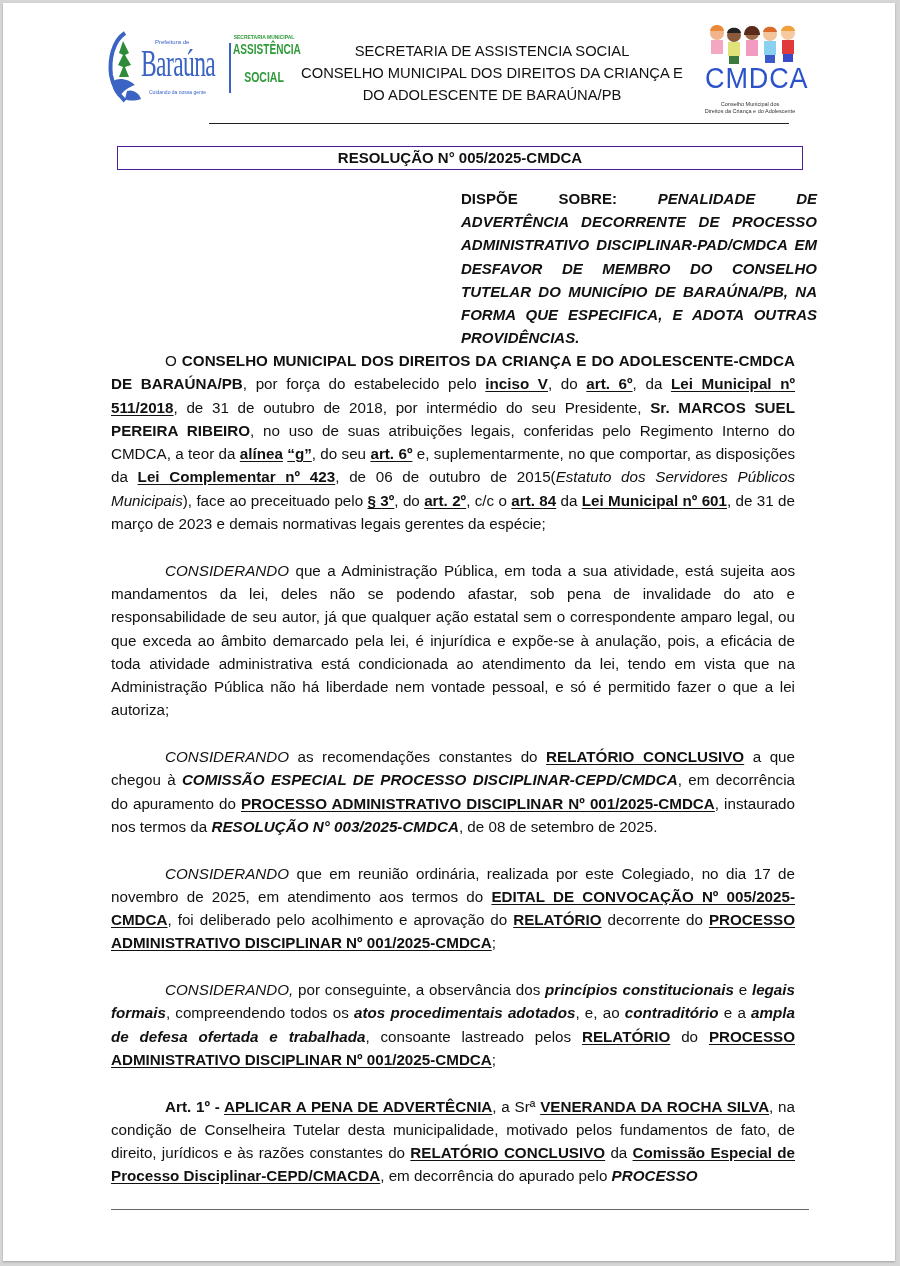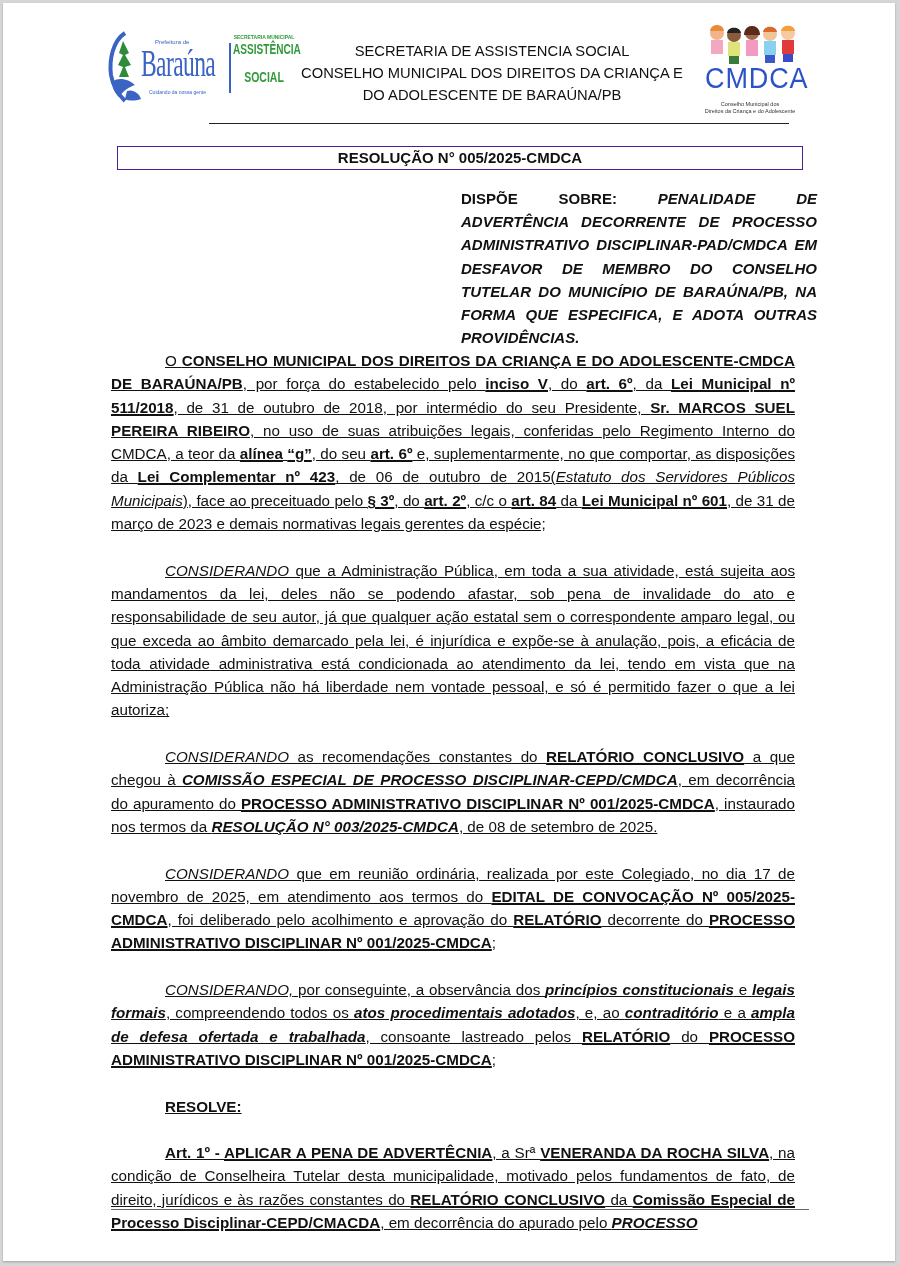--- a/index.html
+++ b/index.html
@@ -48,21 +48,21 @@
     }
     .ementa {
       position: absolute; left: 436px; top: 184px; width: 356px;
       font-size: 15px; line-height: 23.2px; color: #111; font-weight: bold; text-align: justify; margin-left: 22px;
     }
     .ementa i { font-style: italic; }
     .body {
       position: absolute; left: 108px; top: 346px; width: 684px;
       font-size: 15.2px; line-height: 23.3px; color: #111; text-align: justify;
     }
-    .body p { margin: 0 0 23.3px 0; text-indent: 54px; text-decoration: underline; }
+    .body p { margin: 0 0 23.3px 0; text-indent: 54px; }
     .body u { text-underline-offset: 2px; }
     .footer-rule { position: absolute; left: 108px; top: 1206px; width: 698px; height: 1px; background: #666; }
     .footer {
       position: absolute; left: 100px; top: 1211px; width: 712px;
       font-family: "Liberation Mono", monospace; font-size: 12.6px; line-height: 17.5px; color: #222; text-align: center;
     }
     .footer .light { color: #777; }
     .footer a { color: #2f5fc9; text-decoration: underline; }
   </style>
 </head>
@@ -136,20 +136,19 @@
     <p><span>O </span><b>CONSELHO MUNICIPAL DOS DIREITOS DA CRIANÇA E DO ADOLESCENTE-CMDCA DE BARAÚNA/PB</b><span>, por força do estabelecido pelo </span><b><u>inciso V</u></b><span>, do </span><b><u>art. 6º</u></b><span>, da </span><b><u>Lei Municipal nº 511/2018</u></b><span>, de 31 de outubro de 2018, por intermédio do seu Presidente, </span><b>Sr. MARCOS SUEL PEREIRA RIBEIRO</b><span>, no uso de suas atribuições legais, conferidas pelo Regimento Interno do CMDCA, a teor da </span><b><u>alínea</u></b><span> </span><b><u>“g”</u></b><span>, do seu </span><b><u>art. 6º</u></b><span> e, suplementarmente, no que comportar, as disposições da </span><b><u>Lei Complementar nº 423</u></b><span>, de 06 de outubro de 2015(</span><i>Estatuto dos Servidores Públicos Municipais</i><span>), face ao preceituado pelo </span><b><u>§ 3º</u></b><span>, do </span><b><u>art. 2º</u></b><span>, c/c o </span><b><u>art. 84</u></b><span> da </span><b><u>Lei Municipal nº 601</u></b><span>, de 31 de março de 2023 e demais normativas legais gerentes da espécie;</span></p>
 
     <p><i>CONSIDERANDO</i><span> que a Administração Pública, em toda a sua atividade, está sujeita aos mandamentos da lei, deles não se podendo afastar, sob pena de invalidade do ato e responsabilidade de seu autor, já que qualquer ação estatal sem o correspondente amparo legal, ou que exceda ao âmbito demarcado pela lei, é injurídica e expõe-se à anulação, pois, a eficácia de toda atividade administrativa está condicionada ao atendimento da lei, tendo em vista que na Administração Pública não há liberdade nem vontade pessoal, e só é permitido fazer o que a lei autoriza;</span></p>
 
     <p><i>CONSIDERANDO</i><span> as recomendações constantes do </span><b><u>RELATÓRIO CONCLUSIVO</u></b><span> a que chegou à </span><b><i>COMISSÃO ESPECIAL DE PROCESSO DISCIPLINAR-CEPD/CMDCA</i></b><span>, em decorrência do apuramento do </span><b><u>PROCESSO ADMINISTRATIVO DISCIPLINAR Nº 001/2025-CMDCA</u></b><span>, instaurado nos termos da </span><b><i>RESOLUÇÃO N° 003/2025-CMDCA</i></b><span>, de 08 de setembro de 2025.</span></p>
 
     <p><i>CONSIDERANDO</i><span> que em reunião ordinária, realizada por este Colegiado, no dia 17 de novembro de 2025, em atendimento aos termos do </span><b><u>EDITAL DE CONVOCAÇÃO Nº 005/2025-CMDCA</u></b><span>, foi deliberado pelo acolhimento e aprovação do </span><b><u>RELATÓRIO</u></b><span> decorrente do </span><b><u>PROCESSO ADMINISTRATIVO DISCIPLINAR Nº 001/2025-CMDCA</u></b><span>;</span></p>
 
     <p><i>CONSIDERANDO,</i><span> por conseguinte, a observância dos </span><b><i>princípios constitucionais</i></b><span> e </span><b><i>legais formais</i></b><span>, compreendendo todos os </span><b><i>atos procedimentais adotados</i></b><span>, e, ao </span><b><i>contraditório</i></b><span> e a </span><b><i>ampla de defesa ofertada e trabalhada</i></b><span>, consoante lastreado pelos </span><b><u>RELATÓRIO</u></b><span> do </span><b><u>PROCESSO ADMINISTRATIVO DISCIPLINAR Nº 001/2025-CMDCA</u></b><span>;</span></p>
 
-    <p><b>RESOLVE:</b></p>
 
     <p><b>Art. 1º - </b><b><u>APLICAR A PENA DE ADVERTÊCNIA</u></b><span>, a Srª </span><b><u>VENERANDA DA ROCHA SILVA</u></b><span>, na condição de Conselheira Tutelar desta municipalidade, motivado pelos fundamentos de fato, de direito, jurídicos e às razões constantes do </span><b><u>RELATÓRIO CONCLUSIVO</u></b><span> da </span><b><u>Comissão Especial de Processo Disciplinar-CEPD/CMACDA</u></b><span>, em decorrência do apurado pelo </span><b><i>PROCESSO</i></b></p>
   </div>
 
   <div class="footer-rule"></div>
 
 </div>
 
 </body></html>

